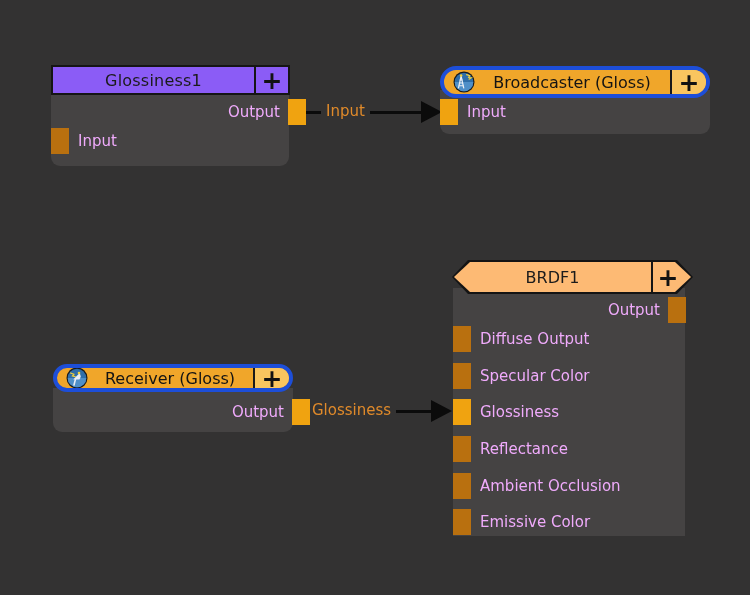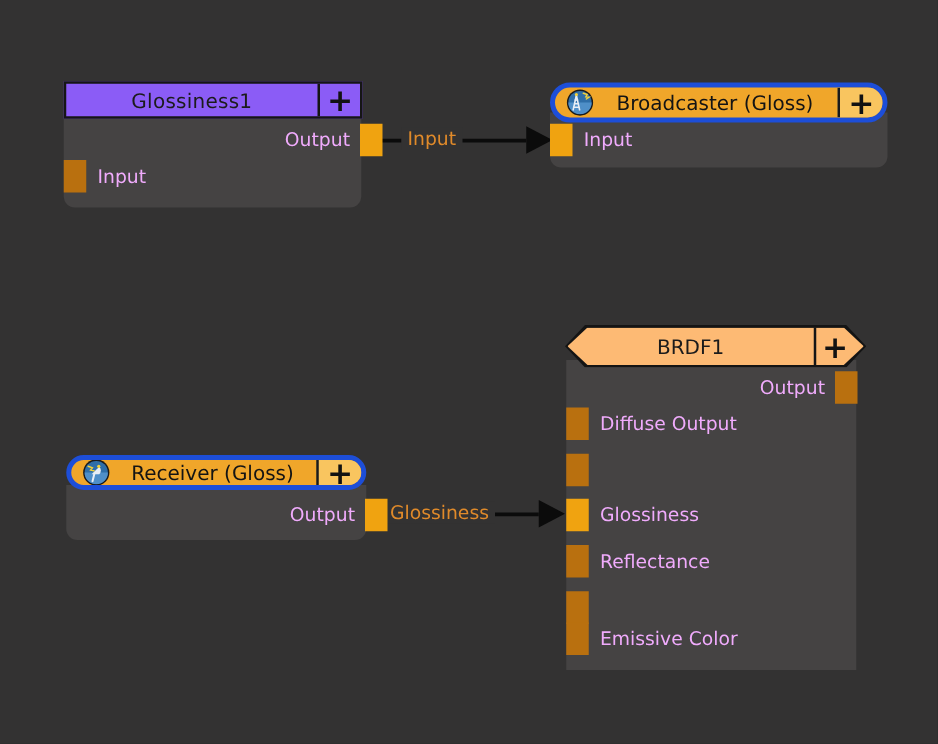--- a/index.html
+++ b/index.html
@@ -282,31 +282,33 @@
       <span class="port-label">Output</span>
       <span class="socket"></span>
     </div>
 
     <div class="port-row in" style="left:453px; top:326px;">
       <span class="socket"></span>
       <span class="port-label">Diffuse Output</span>
     </div>
     <div class="port-row in" style="left:453px; top:363px;">
       <span class="socket"></span>
+      <span class="port-label">Specular Color</span>
     </div>
     <div class="port-row in" style="left:453px; top:399px;">
       <span class="socket lit"></span>
       <span class="port-label">Glossiness</span>
     </div>
     <div class="port-row in" style="left:453px; top:436px;">
       <span class="socket"></span>
       <span class="port-label">Reflectance</span>
     </div>
     <div class="port-row in" style="left:453px; top:473px;">
       <span class="socket"></span>
-    </div>
-    <div class="port-row in" style="left:453px; top:498px;">
+      <span class="port-label">Ambient Occlusion</span>
+    </div>
+    <div class="port-row in" style="left:453px; top:509px;">
       <span class="socket"></span>
       <span class="port-label">Emissive Color</span>
     </div>
   </div>
 
 </div>
 
 </body></html>

